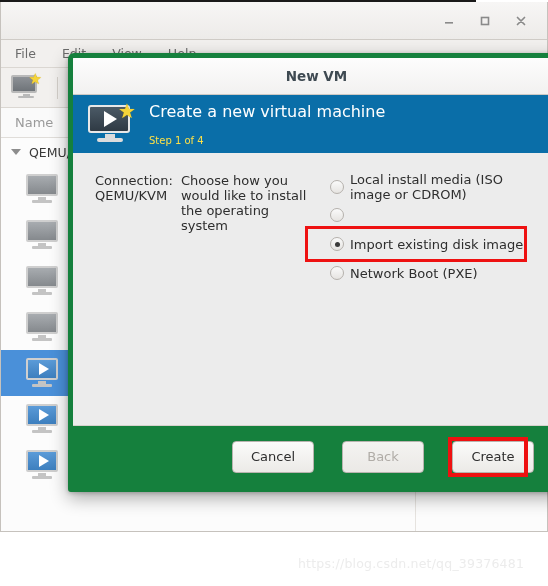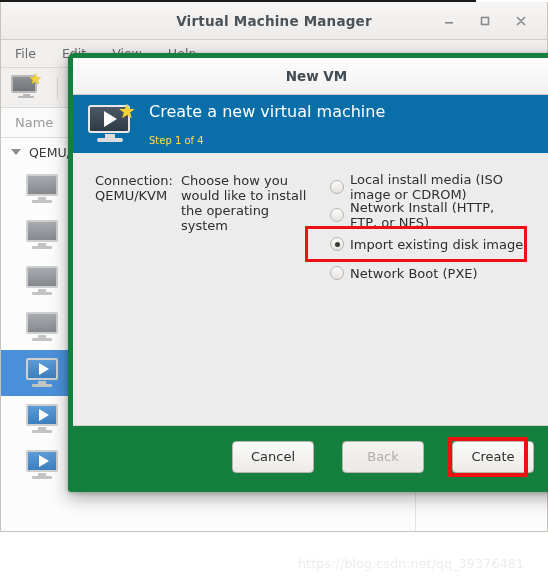--- a/index.html
+++ b/index.html
@@ -432,21 +432,20 @@
 
 <div id="root">
 
   <div class="topstrip">
     <div class="white"></div>
   </div>
 
   <div class="vmm-window">
 
     <div class="vmm-titlebar">
-      <div class="vmm-title">Virtual Machine Manager</div>
       <div class="wincontrols">
         <div class="winbtn">
           <svg width="12" height="12" viewBox="0 0 12 12">
               <rect x="2" y="7" width="8" height="1.6" fill="#8a8a8a"></rect>
             </svg>
         </div>
         <div class="winbtn">
           <svg width="12" height="12" viewBox="0 0 12 12">
               <rect x="2.5" y="2.5" width="7" height="7" fill="none" stroke="#8a8a8a" stroke-width="1.6"></rect>
             </svg>
@@ -637,21 +636,20 @@
 
       <div class="radio-list">
 
         <div class="radio-row">
           <span class="radio"></span>
           <span class="radio-label">Local install media (ISO image or CDROM)</span>
         </div>
 
         <div class="radio-row">
           <span class="radio"></span>
-          <span class="radio-label">Network Install (HTTP, FTP, or NFS)</span>
         </div>
 
         <div class="radio-row highlighted">
           <span class="radio checked">
               <span class="dot"></span>
             </span>
           <span class="radio-label">Import existing disk image</span>
         </div>
 
         <div class="radio-row">

